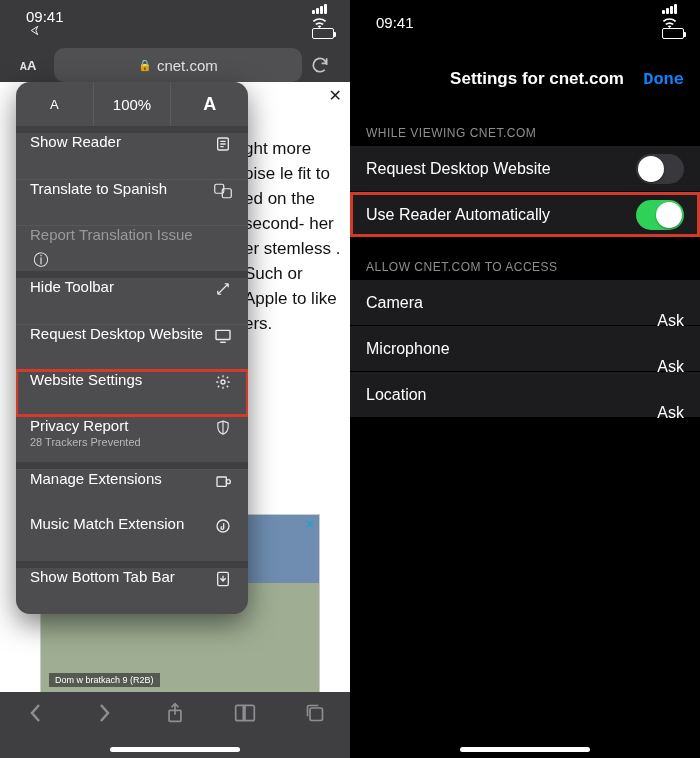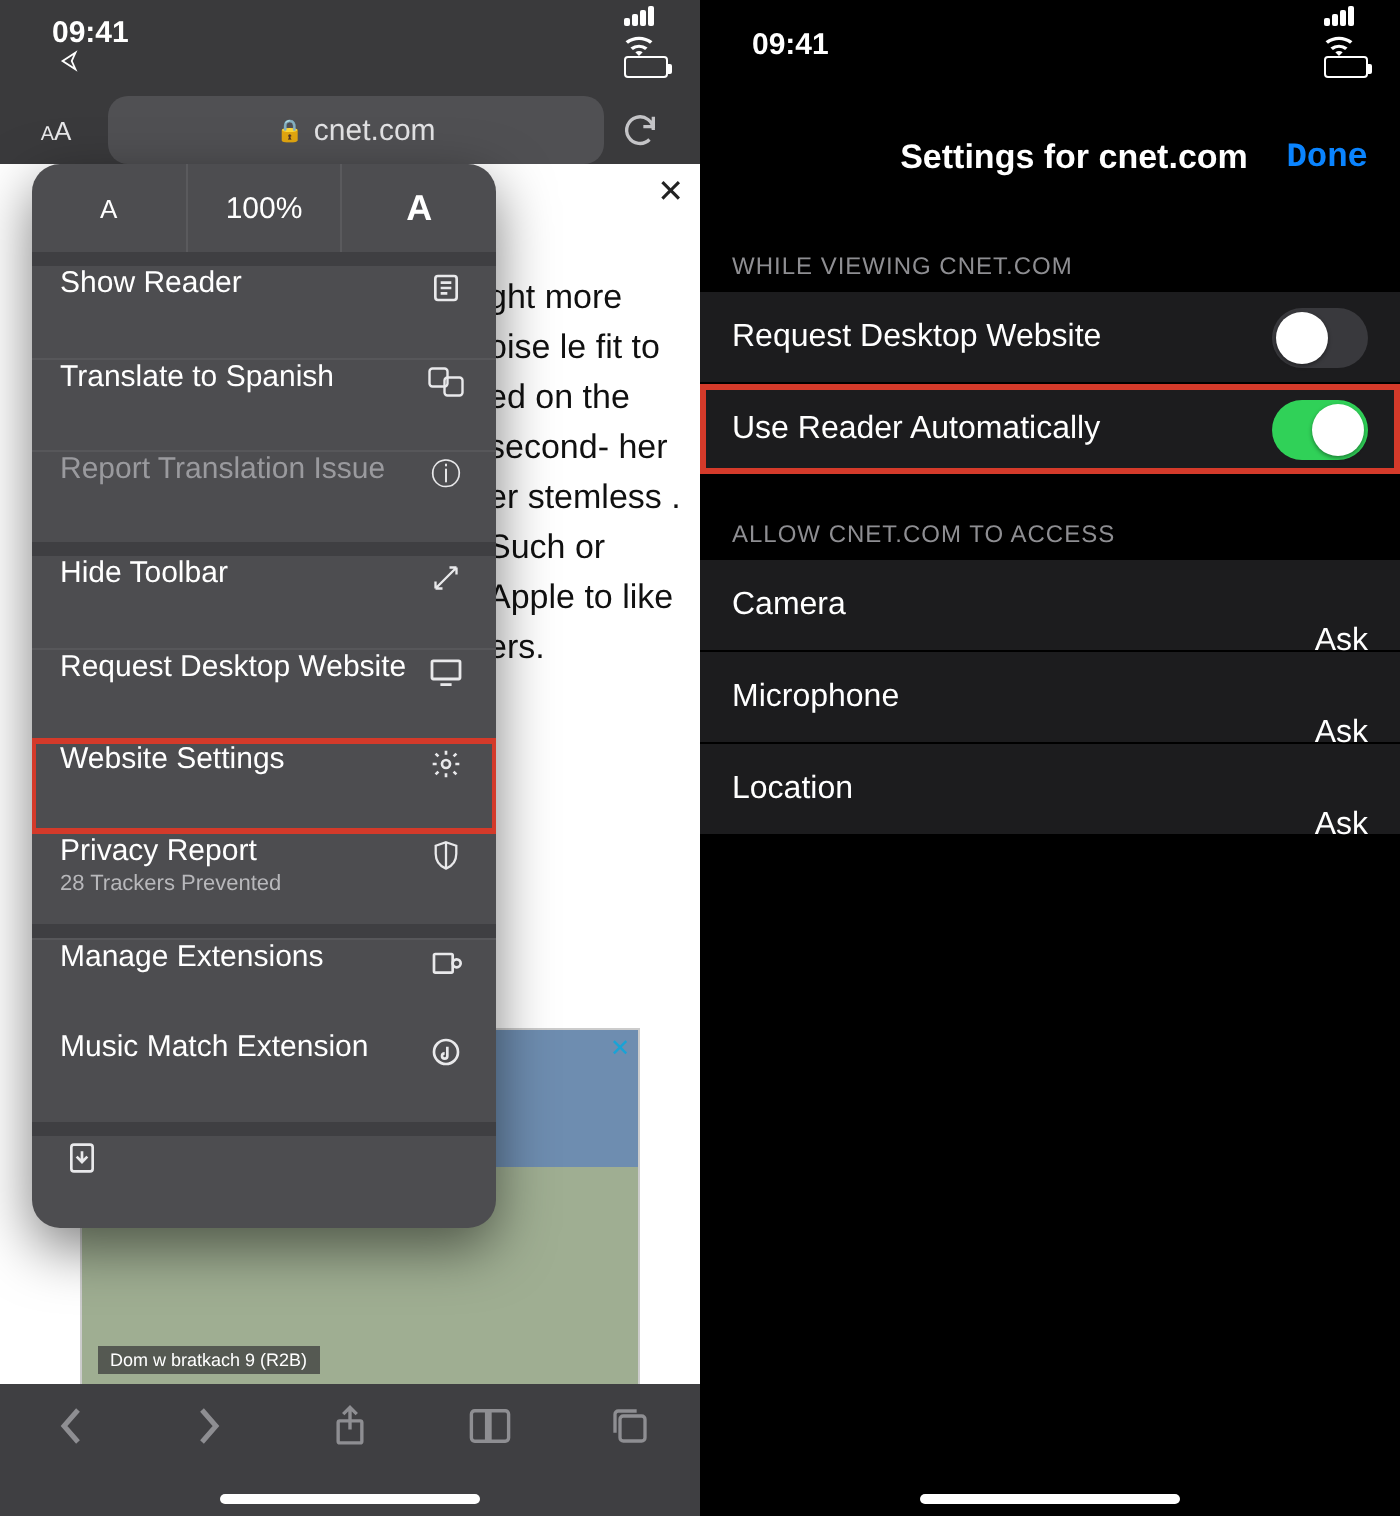--- a/index.html
+++ b/index.html
@@ -2,48 +2,48 @@
 <html><head>
 <meta charset="utf-8">
 <style>
   * { box-sizing: border-box; margin: 0; padding: 0; font-family: -apple-system, "Helvetica Neue", Arial, sans-serif; }
   body { background:#000; width:700px; height:758px; overflow:hidden; display:flex; }
   .phone { width:350px; height:758px; position:relative; color:#fff; background:#000; }
   .phone-left { background:#3a3a3c; }
   .phone-right { background:#000; }
 
   
-  .status { height:44px; display:flex; align-items:center; justify-content:space-between; padding:0 16px 0 26px; font-size:15px; font-weight:700;gap:36px; }
+  .status { height:44px; display:flex; align-items:center; justify-content:space-between; padding:0 16px 0 26px; font-size:15px; font-weight:400;gap:36px; }
   .status .time svg { vertical-align:-1px; margin-left:3px; }
   .status .icons span, .status .icons svg { margin-left:4px; }
   .battery { display:inline-block; width:22px; height:11px; border:1px solid #fff; border-radius:2px; position:relative; vertical-align:-1px; }
   .battery::after { content:""; position:absolute; right:-3px; top:3px; width:2px; height:5px; background:#fff; border-radius:0 1px 1px 0;}
   .battery .fill { background:#fff; height:100%; width:100%; border-radius:1px; }
   .signal { display:inline-flex; align-items:flex-end; gap:1px; }
   .signal i { width:3px; background:#fff; display:inline-block; border-radius:1px; }
   .signal i:nth-child(1){height:4px}.signal i:nth-child(2){height:6px}.signal i:nth-child(3){height:8px}.signal i:nth-child(4){height:10px}
   .wifi { width:15px; height:11px; }
 
   
   .urlrow { display:flex; align-items:center; padding:4px 10px 8px 10px; gap:8px; }
-  .aa { width:36px; text-align:center; color:#e8e8ea; font-size:13px; }
+  .aa { width:36px; text-align:center; color:#e8e8ea; font-size:13px;font-weight:bold; }
   .aa .small{font-size:10px}
   .urlbox { flex:1; background:#505053; height:34px; border-radius:10px; display:flex; align-items:center; justify-content:center; gap:5px; color:#e2e2e4; font-size:15px; }
   .urlbox .lock { font-size:11px; }
   .reload { width:30px; text-align:center; color:#c4c4c7; }
 
   
   .menu { position:absolute; left:16px; top:82px; width:232px; background:#4d4d50; border-radius:14px; box-shadow:0 10px 28px rgba(0,0,0,.5); overflow:hidden; }
   .menu .zoomrow { display:flex; align-items:center; height:44px; }
   .menu .zoomrow > div { flex:1; text-align:center; color:#fff; font-size:15px; }
   .menu .zoomrow .sep { width:1px; height:100%; background:rgba(255,255,255,.08); flex:0 0 1px;}
   .menu .group-sep { height:7px; background:#3f3f42; }
   .menu .item { display:flex; align-items:flex-start; justify-content:space-between; height:46px; padding:0 14px; color:#fff; font-size:15px; border-top:1px solid rgba(255,255,255,.06); }
   .menu .item.first { border-top:none; }
-  .menu .item.disabled { color:#9a9a9e; }
+  .menu .item.disabled { color:#9a9a9e;flex-direction:column; }
   .menu .item .sub { font-size:11px; color:#b8b8bb; margin-top:2px; }
   .menu .item .textcol { display:flex; flex-direction:column; }
   .menu .item .icon { width:22px; height:22px; display:flex; align-items:center; justify-content:center; color:#e9e9eb; font-size:15px;}
   .hl-red { outline:3px solid #d43a2a; outline-offset:-2px; }
 
   
   .page-bg { position:absolute; left:0; right:0; top:82px; bottom:66px; background:#fff; overflow:hidden;}
   .page-bg .close {position:absolute; top:4px; right:8px; font-size:16px; color:#222;}
   .page-text { position:absolute; left:244px; top:54px; width:102px; color:#111; font-size:17px; line-height:25px; }
   .ad { position:absolute; left:40px; top:432px; width:280px; height:182px; border:1px solid #ccc; background:linear-gradient(#6e8db0 0 38%, #9fae92 38% 100%);}
@@ -205,20 +205,21 @@
       <span>Music Match Extension</span>
       <span class="icon">
           <svg width="16" height="16" viewBox="0 0 24 24" fill="none" stroke="#e9e9eb" stroke-width="2">
             <circle cx="12" cy="12" r="9"></circle>
             <path d="M13 8v7a2 2 0 11-2-2"></path>
           </svg>
         </span>
     </div>
     <div class="group-sep"></div>
     <div class="item first">
+      <span>Show Bottom Tab Bar</span>
       <span class="icon">
           <svg width="14" height="16" viewBox="0 0 20 24" fill="none" stroke="#e9e9eb" stroke-width="2">
             <rect x="2" y="2" width="16" height="20" rx="2"></rect>
             <path d="M10 7v8M6 11l4 4 4-4"></path>
           </svg>
         </span>
     </div>
   </div>
 
   <div class="toolbar">

